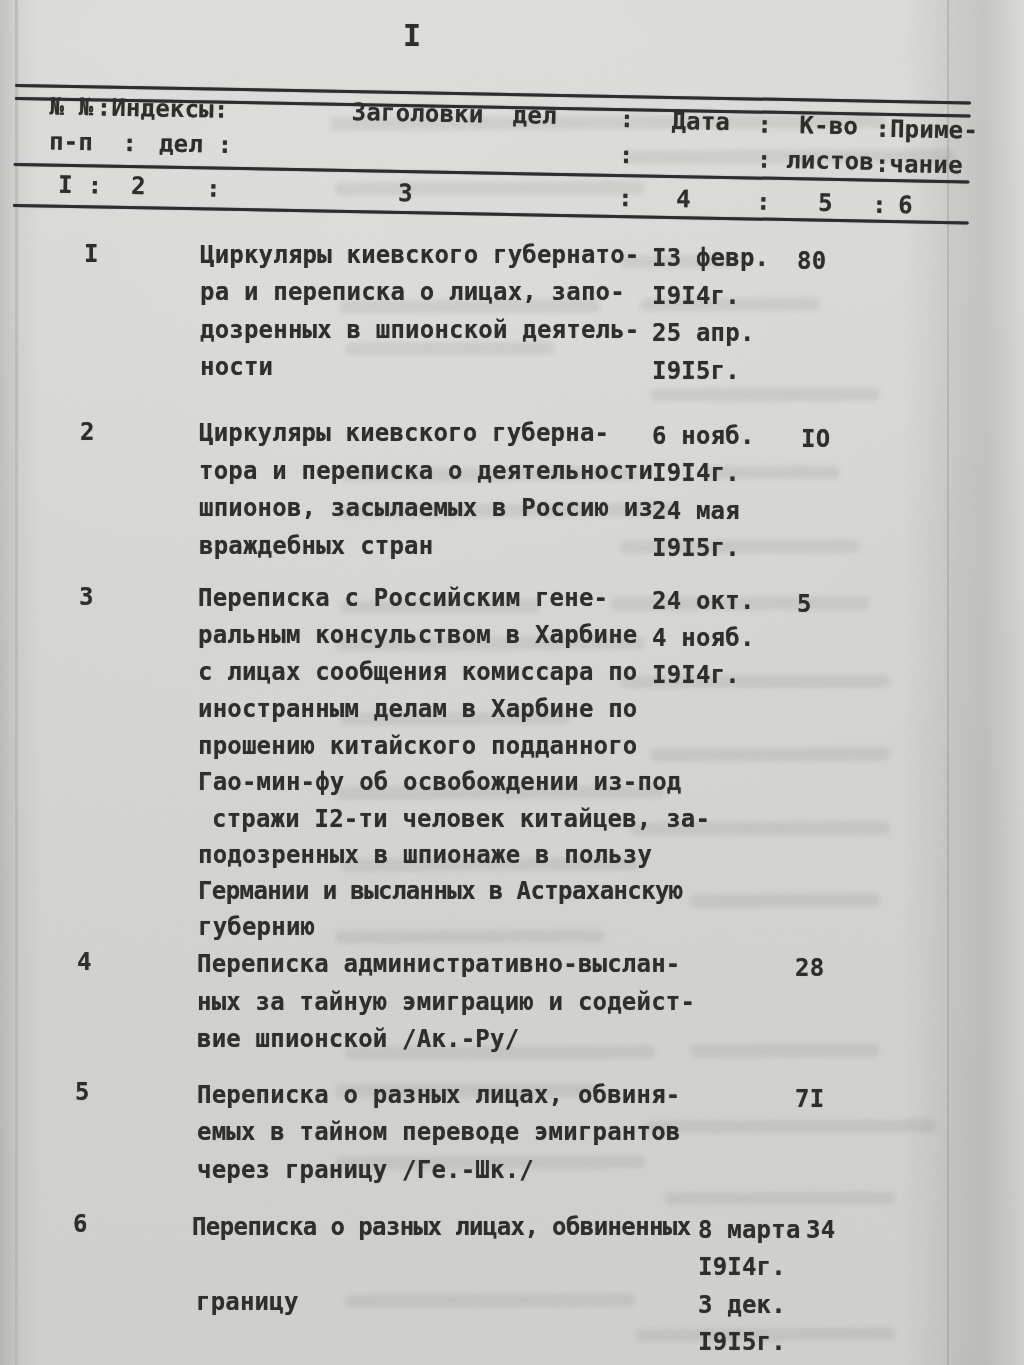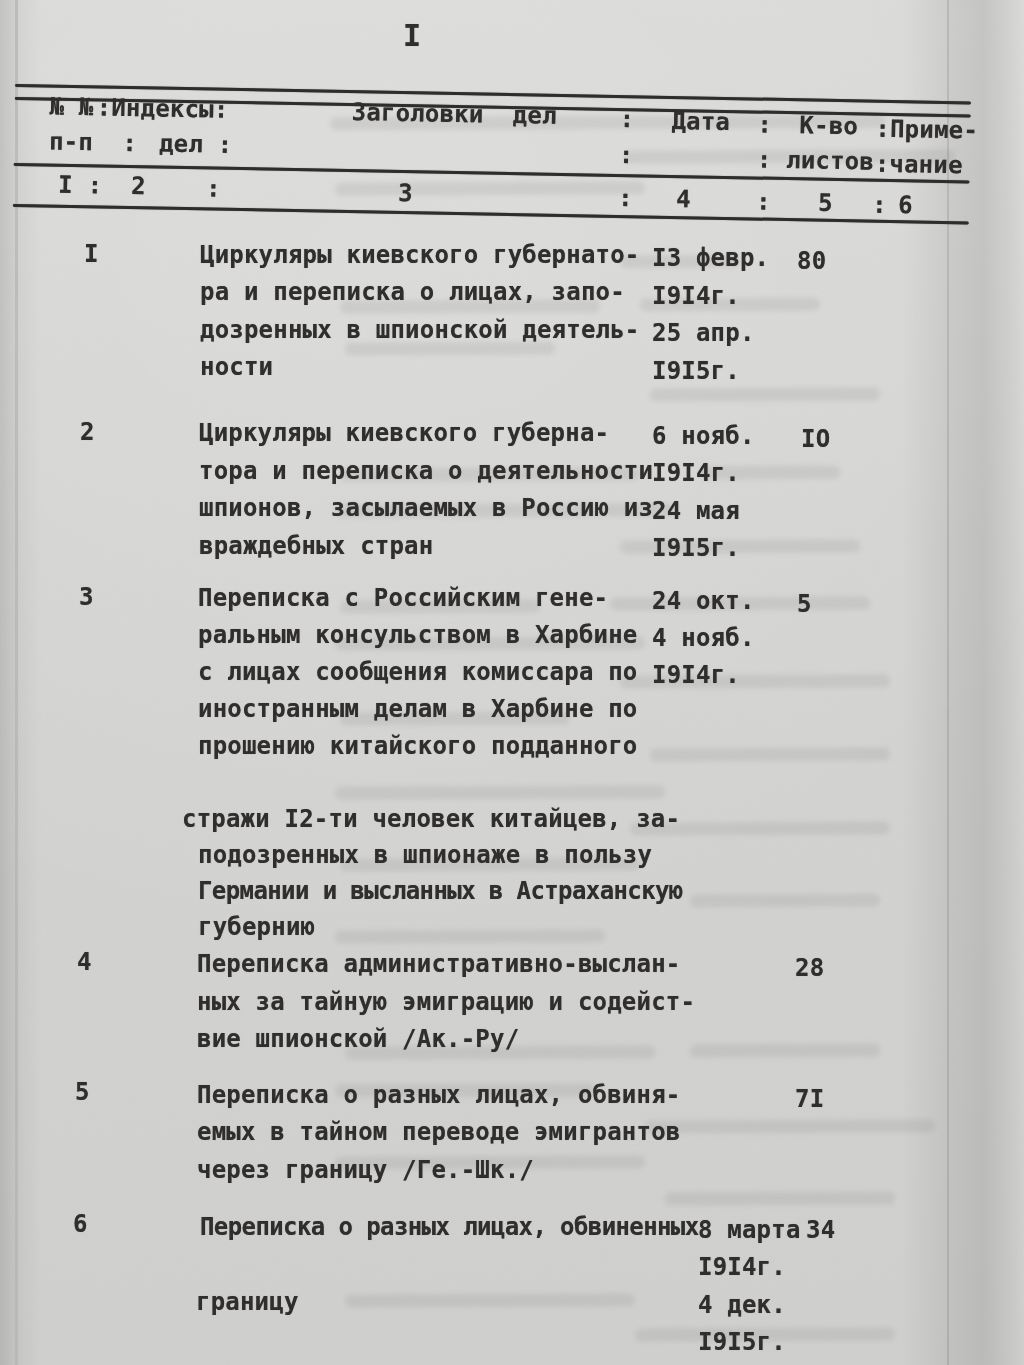--- a/index.html
+++ b/index.html
@@ -122,21 +122,22 @@
   <div class="t" style="left:652px;top:497px">24 мая</div>
   <div class="t" style="left:652px;top:534px">I9I5г.</div>
   <div class="t" style="left:801px;top:425px">IO</div>
 
   <div class="t" style="left:79px;top:583px">3</div>
   <div class="t" style="left:198px;top:584px">Переписка с Российским гене-</div>
   <div class="t" style="left:198px;top:621px">ральным консульством в Харбине</div>
   <div class="t" style="left:198px;top:658px">с лицах сообщения комиссара по</div>
   <div class="t" style="left:198px;top:695px">иностранным делам в Харбине по</div>
   <div class="t" style="left:198px;top:732px">прошению китайского подданного</div>
-  <div class="t" style="left:182px;top:805px">стражи I2-ти человек китайцев, за-</div>
+  <div class="t" style="left:198px;top:768px">Гао-мин-фу об освобождении из-под</div>
+  <div class="t" style="left:212px;top:805px">стражи I2-ти человек китайцев, за-</div>
   <div class="t" style="left:198px;top:841px">подозренных в шпионаже в пользу</div>
   <div class="t tight" style="left:198px;top:877px">Германии и высланных в Астраханскую</div>
   <div class="t" style="left:198px;top:913px">губернию</div>
   <div class="t" style="left:652px;top:587px">24 окт.</div>
   <div class="t" style="left:652px;top:624px">4 нояб.</div>
   <div class="t" style="left:652px;top:661px">I9I4г.</div>
   <div class="t" style="left:797px;top:590px">5</div>
 
   <div class="t" style="left:77px;top:948px">4</div>
   <div class="t" style="left:197px;top:950px">Переписка административно-выслан-</div>
@@ -144,25 +145,25 @@
   <div class="t" style="left:197px;top:1025px">вие шпионской /Ак.-Ру/</div>
   <div class="t" style="left:795px;top:954px">28</div>
 
   <div class="t" style="left:75px;top:1078px">5</div>
   <div class="t" style="left:197px;top:1081px">Переписка о разных лицах, обвиня-</div>
   <div class="t" style="left:197px;top:1118px">емых в тайном переводе эмигрантов</div>
   <div class="t" style="left:197px;top:1156px">через границу /Ге.-Шк./</div>
   <div class="t" style="left:795px;top:1085px">7I</div>
 
   <div class="t" style="left:73px;top:1210px">6</div>
-  <div class="t tight" style="left:200px;top:1213px">Переписка о разных лицах, обвиненных</div>
+  <div class="t tight" style="left:192px;top:1213px">Переписка о разных лицах, обвиненных</div>
   <div class="t" style="left:196px;top:1288px">границу</div>
   <div class="t" style="left:698px;top:1216px">8 марта</div>
   <div class="t" style="left:698px;top:1253px">I9I4г.</div>
-  <div class="t" style="left:698px;top:1291px">4 дек.</div>
+  <div class="t" style="left:698px;top:1291px">3 дек.</div>
   <div class="t" style="left:698px;top:1328px">I9I5г.</div>
   <div class="t" style="left:806px;top:1216px">34</div>
 
   <svg class="grain" xmlns="http://www.w3.org/2000/svg">
     <filter id="n">
         <feTurbulence type="fractalNoise" baseFrequency="0.8" numOctaves="2" stitchTiles="stitch"></feTurbulence>
       <feColorMatrix type="saturate" values="0"></feColorMatrix>
       <feComponentTransfer>
           <feFuncA type="linear" slope="0.055"></feFuncA>
         </feComponentTransfer>

